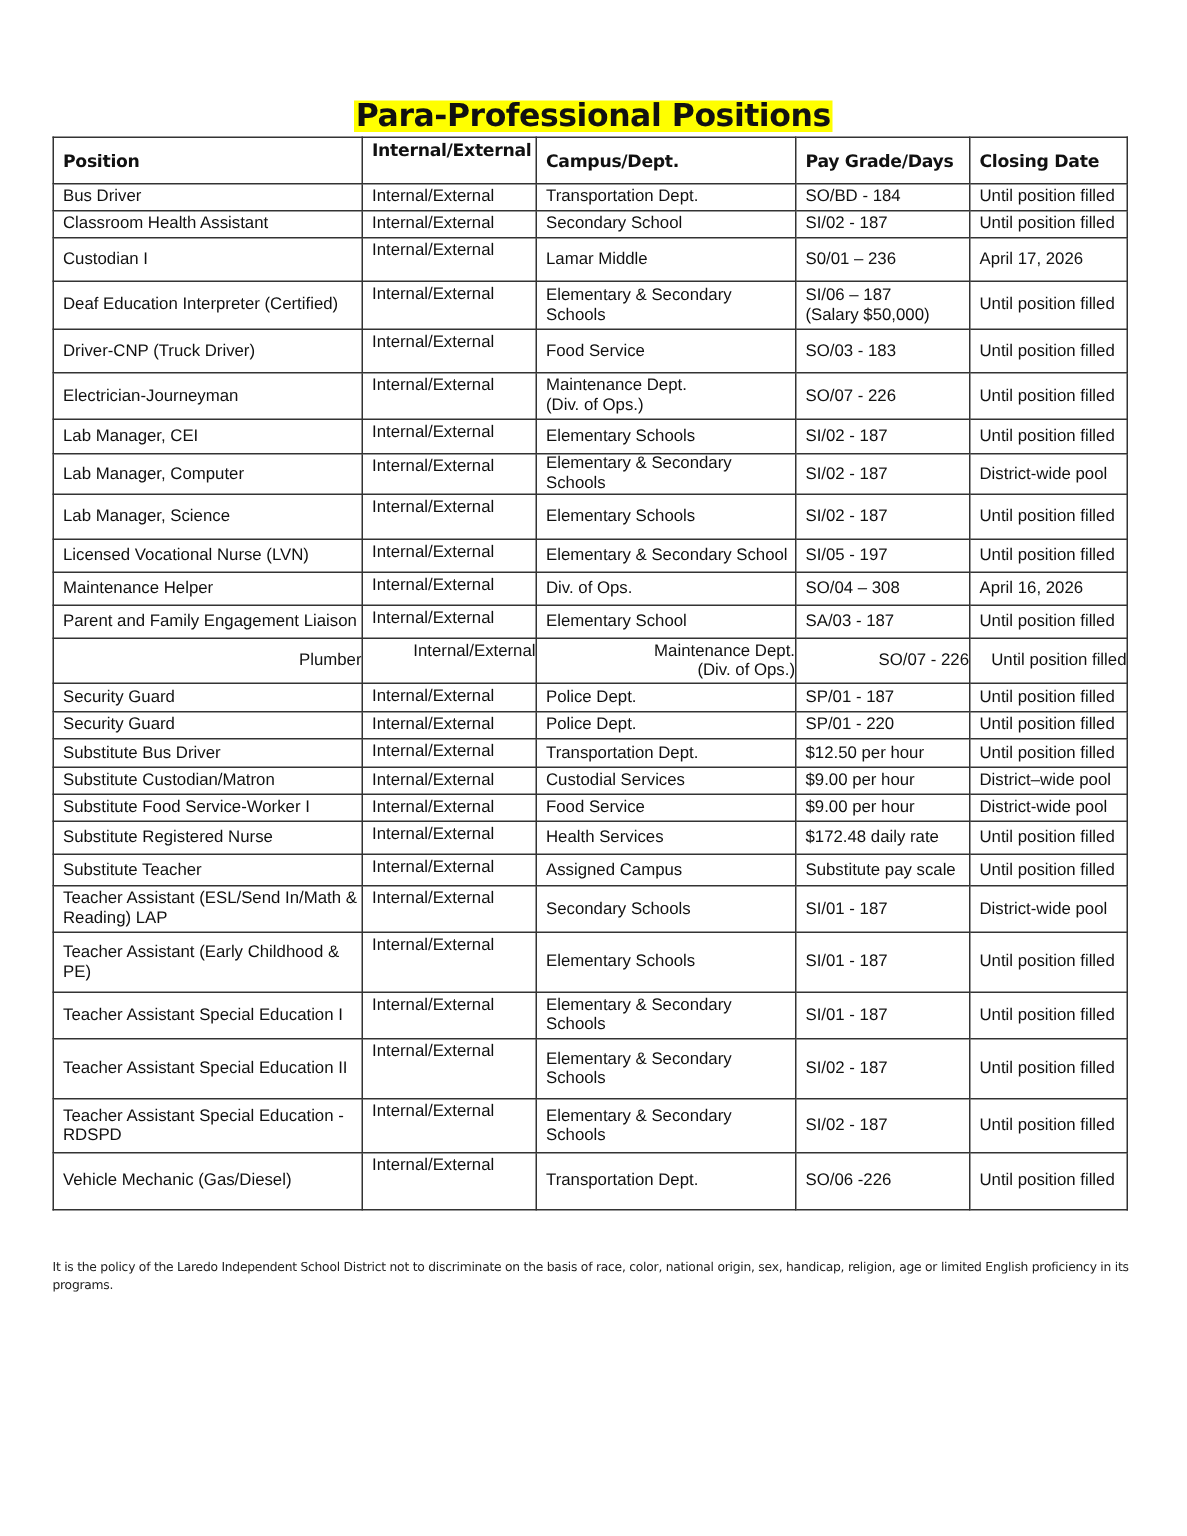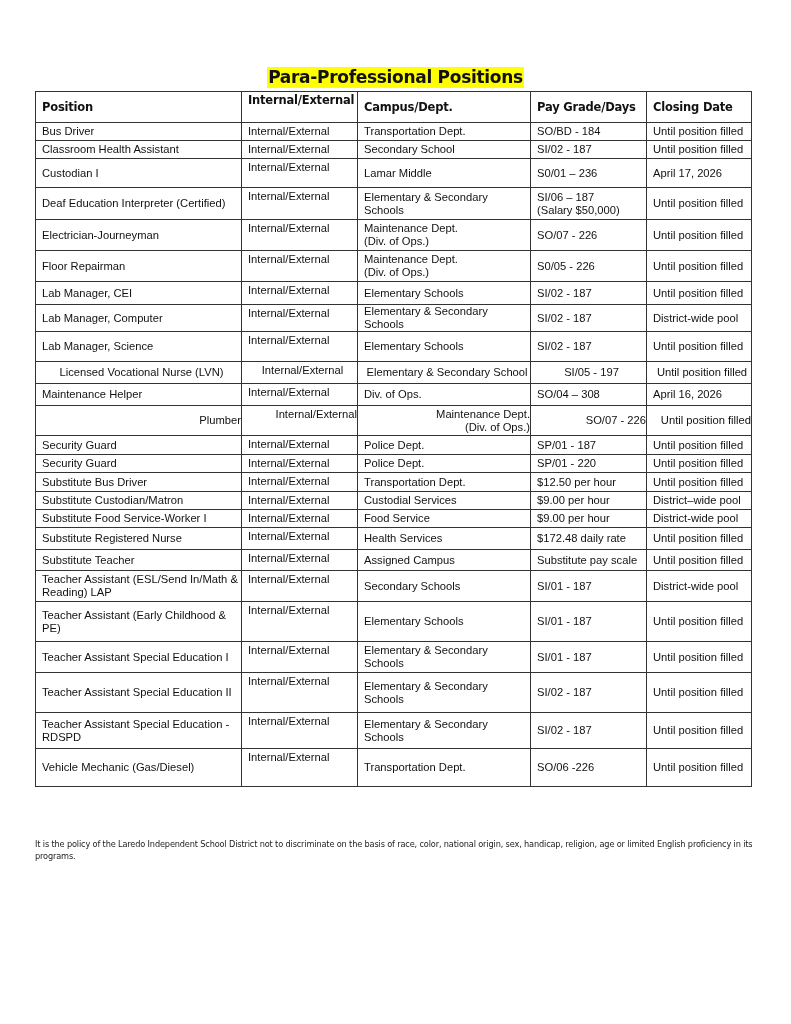--- a/index.html
+++ b/index.html
@@ -20,21 +20,21 @@
       top: 67px;
       left: 0;
       width: 791px;
       text-align: center;
     }
     .title {
       display: inline-block;
       background: #ffff00;
       font-family: "DejaVu Sans", sans-serif;
       font-weight: bold;
-      font-size: 17px;
+      font-size: 21px;
       line-height: 21px;
       padding: 0 1px;
       letter-spacing: -0.3px;
       color: #111;
       text-align: right;
     }
     table.positions {
       position: absolute;
       top: 91px;
       left: 35px;
@@ -125,34 +125,34 @@
         <td><span>S0/01 – 236</span></td>
         <td><span>April 17, 2026</span></td>
       </tr>
       <tr style="height: 32px;">
         <td><span>Deaf Education Interpreter (Certified)</span></td>
         <td class="ie"><span>Internal/External</span></td>
         <td><span>Elementary &amp; Secondary Schools</span></td>
         <td><span>SI/06 – 187</span><br><span>(Salary $50,000)</span></td>
         <td><span>Until position filled</span></td>
       </tr>
+      <tr style="height: 29px;">
+        <td><span>Driver-CNP (Truck Driver)</span></td>
+        <td class="ie"><span>Internal/External</span></td>
+        <td><span>Food Service</span></td>
+        <td><span>SO/03 - 183</span></td>
+        <td><span>Until position filled</span></td>
+      </tr>
       <tr style="height: 31px;">
         <td><span>Electrician-Journeyman</span></td>
         <td class="ie"><span>Internal/External</span></td>
         <td><span>Maintenance Dept.</span><br><span>(Div. of Ops.)</span></td>
         <td><span>SO/07 - 226</span></td>
         <td><span>Until position filled</span></td>
       </tr>
-      <tr style="height: 31px;">
-        <td><span>Floor Repairman</span></td>
-        <td class="ie"><span>Internal/External</span></td>
-        <td><span>Maintenance Dept.</span><br><span>(Div. of Ops.)</span></td>
-        <td><span>S0/05 - 226</span></td>
-        <td><span>Until position filled</span></td>
-      </tr>
       <tr style="height: 23px;">
         <td><span>Lab Manager, CEI</span></td>
         <td class="ie"><span>Internal/External</span></td>
         <td><span>Elementary Schools</span></td>
         <td><span>SI/02 - 187</span></td>
         <td><span>Until position filled</span></td>
       </tr>
       <tr style="height: 25px;">
         <td><span>Lab Manager, Computer</span></td>
         <td class="ie"><span>Internal/External</span></td>
@@ -160,34 +160,41 @@
         <td><span>SI/02 - 187</span></td>
         <td><span>District-wide pool</span></td>
       </tr>
       <tr style="height: 30px;">
         <td><span>Lab Manager, Science</span></td>
         <td class="ie"><span>Internal/External</span></td>
         <td><span>Elementary Schools</span></td>
         <td><span>SI/02 - 187</span></td>
         <td><span>Until position filled</span></td>
       </tr>
-      <tr style="height: 22px; text-align: center;">
+      <tr style="height: 22px;">
         <td><span>Licensed Vocational Nurse (LVN)</span></td>
         <td class="ie"><span>Internal/External</span></td>
         <td><span>Elementary  &amp; Secondary School</span></td>
         <td><span>SI/05 - 197</span></td>
         <td><span>Until position filled</span></td>
       </tr>
       <tr style="height: 22px;">
         <td><span>Maintenance Helper</span></td>
         <td class="ie"><span>Internal/External</span></td>
         <td><span>Div. of Ops.</span></td>
         <td><span>SO/04 – 308</span></td>
         <td><span>April 16, 2026</span></td>
       </tr>
+      <tr style="height: 22px;">
+        <td><span>Parent and Family Engagement Liaison</span></td>
+        <td class="ie"><span>Internal/External</span></td>
+        <td><span>Elementary School</span></td>
+        <td><span>SA/03 - 187</span></td>
+        <td><span>Until position filled</span></td>
+      </tr>
       <tr style="height: 30px; text-align: right;">
         <td><span>Plumber</span></td>
         <td class="ie"><span>Internal/External</span></td>
         <td><span>Maintenance Dept.</span><br><span>(Div. of Ops.)</span></td>
         <td><span>SO/07 - 226</span></td>
         <td><span>Until position filled</span></td>
       </tr>
       <tr style="height: 19px;">
         <td><span>Security Guard</span></td>
         <td class="ie"><span>Internal/External</span></td>

